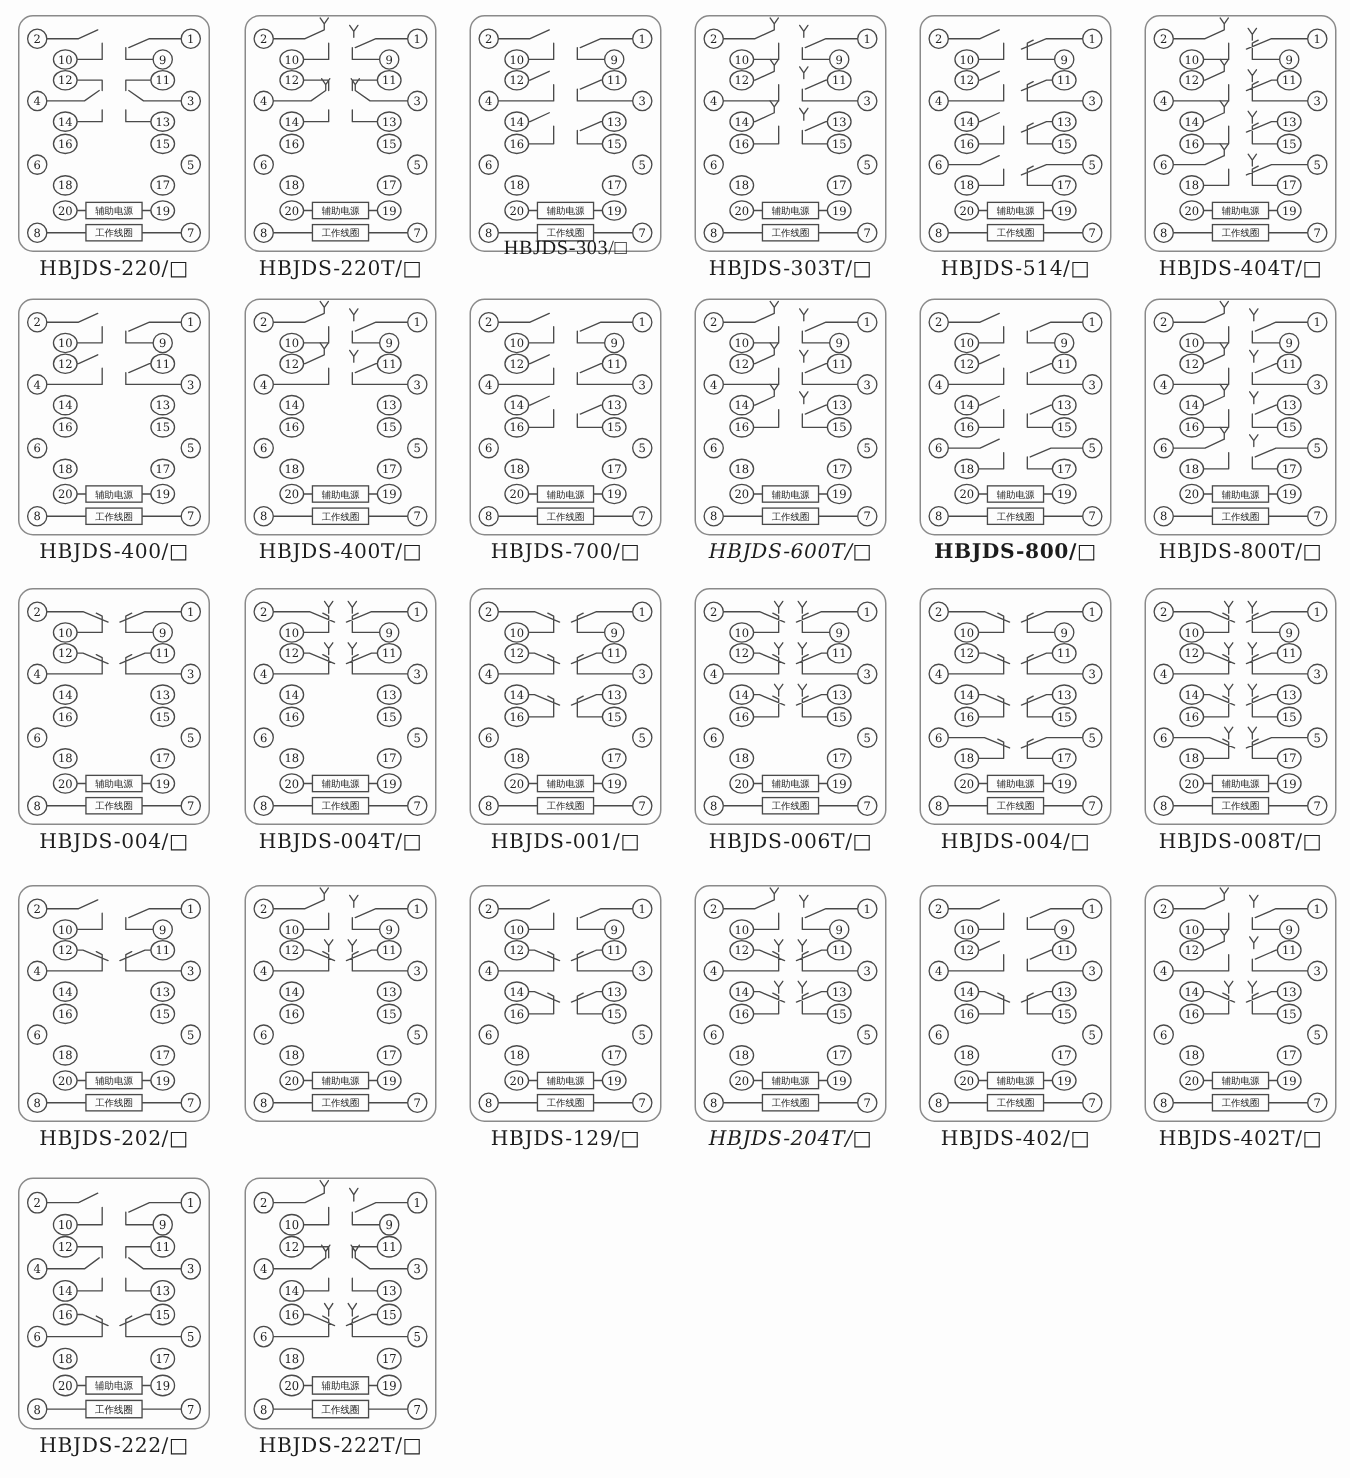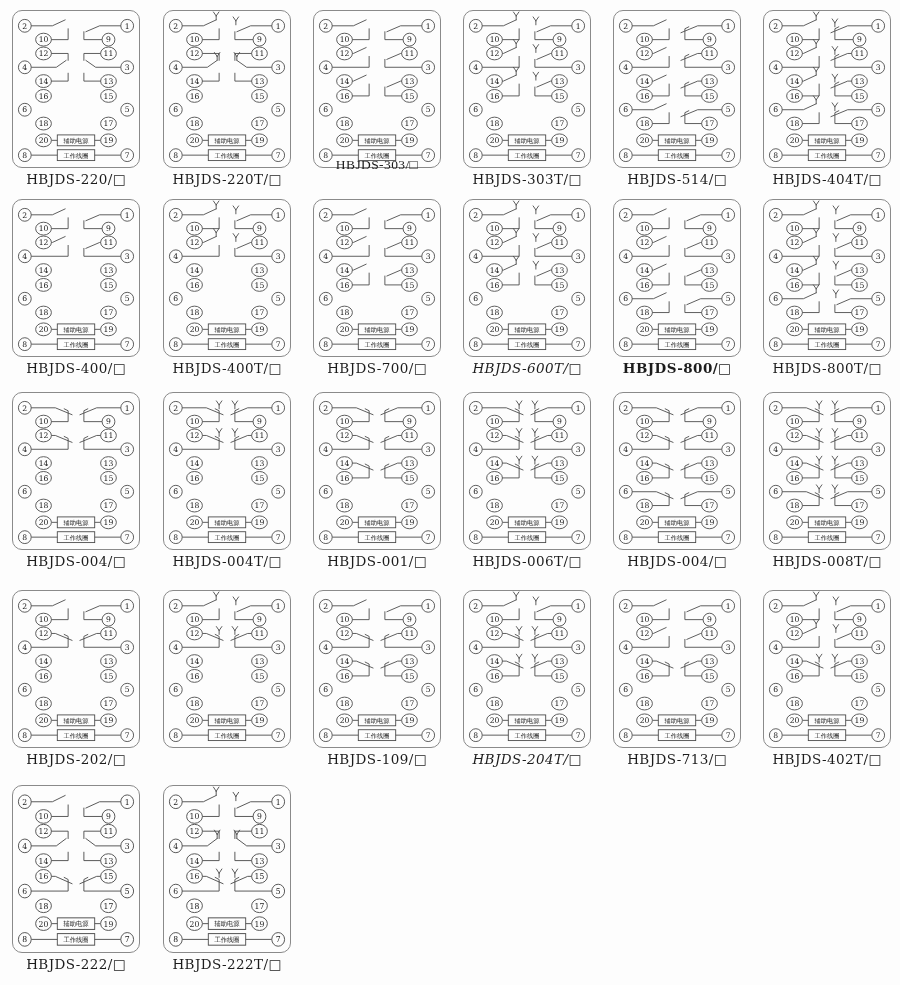--- a/index.html
+++ b/index.html
@@ -2121,21 +2121,21 @@
         <g>
           <ellipse cx="97" cy="131" rx="8" ry="6.5" fill="#fdfdfd" stroke="#4a4a4a" stroke-width="0.9"></ellipse>
           <text x="97" y="133.8" text-anchor="middle" font-size="7.8" fill="#222222" font-family="&quot;DejaVu Serif&quot;,serif">19</text>
         </g>
         <g>
           <ellipse cx="31" cy="131" rx="8" ry="6.5" fill="#fdfdfd" stroke="#4a4a4a" stroke-width="0.9"></ellipse>
           <text x="31" y="133.8" text-anchor="middle" font-size="7.8" fill="#222222" font-family="&quot;DejaVu Serif&quot;,serif">20</text>
         </g>
       </svg>
     </div>
-    <div class="caption" style="left: 292px; top: 751px;">HBJDS-109/□</div>
+    <div class="caption" style="left: 292px; top: 751px;">HBJDS-129/□</div>
     <div class="card" style="left: 463px; top: 590px; width: 128px; height: 158px;">
       <svg width="126" height="156" viewBox="0 0 128 158" preserveAspectRatio="none">
         <path d="M18.5,15H40L53,9M56,18V29H39M53,9V5M53,5L50.2,1M53,5L55.8,1" stroke="#4a4a4a" fill="none" stroke-width="0.9" stroke-linecap="round" stroke-linejoin="round"></path>
         <path d="M39,43H43L60,50M52,44L56,46V57H18.5M56,44V40M56,40L53.2,36M56,40L58.8,36" stroke="#4a4a4a" fill="none" stroke-width="0.9" stroke-linecap="round" stroke-linejoin="round"></path>
         <path d="M39,71H43L60,78M52,72L56,74V86H39M56,72V68M56,68L53.2,64M56,68L58.8,64" stroke="#4a4a4a" fill="none" stroke-width="0.9" stroke-linecap="round" stroke-linejoin="round"></path>
         <path d="M109.5,15H88L74,21M72,21V29H90.5M73,14V10M73,10L70.2,6M73,10L75.8,6" stroke="#4a4a4a" fill="none" stroke-width="0.9" stroke-linecap="round" stroke-linejoin="round"></path>
         <path d="M89,43H85L68,50M76,44L72,46V57H109.5M72,44V40M72,40L69.2,36M72,40L74.8,36" stroke="#4a4a4a" fill="none" stroke-width="0.9" stroke-linecap="round" stroke-linejoin="round"></path>
         <path d="M89,71H85L68,78M76,72L72,74V86H89M72,72V68M72,68L69.2,64M72,68L74.8,64" stroke="#4a4a4a" fill="none" stroke-width="0.9" stroke-linecap="round" stroke-linejoin="round"></path>
         <path d="M39,131H45M83,131H89M18.5,146H45M83,146H109.5" stroke="#4a4a4a" fill="none" stroke-width="0.9"></path>
         <g>
@@ -2321,21 +2321,21 @@
         <g>
           <ellipse cx="97" cy="131" rx="8" ry="6.5" fill="#fdfdfd" stroke="#4a4a4a" stroke-width="0.9"></ellipse>
           <text x="97" y="133.8" text-anchor="middle" font-size="7.8" fill="#222222" font-family="&quot;DejaVu Serif&quot;,serif">19</text>
         </g>
         <g>
           <ellipse cx="31" cy="131" rx="8" ry="6.5" fill="#fdfdfd" stroke="#4a4a4a" stroke-width="0.9"></ellipse>
           <text x="31" y="133.8" text-anchor="middle" font-size="7.8" fill="#222222" font-family="&quot;DejaVu Serif&quot;,serif">20</text>
         </g>
       </svg>
     </div>
-    <div class="caption" style="left: 592px; top: 751px;">HBJDS-713/□</div>
+    <div class="caption" style="left: 592px; top: 751px;">HBJDS-402/□</div>
     <div class="card" style="left: 763px; top: 590px; width: 128px; height: 158px;">
       <svg width="126" height="156" viewBox="0 0 128 158" preserveAspectRatio="none">
         <path d="M18.5,15H40L53,9M56,18V29H39M53,9V5M53,5L50.2,1M53,5L55.8,1" stroke="#4a4a4a" fill="none" stroke-width="0.9" stroke-linecap="round" stroke-linejoin="round"></path>
         <path d="M39,43H40L53,37M56,46V57H18.5M53,37V33M53,33L50.2,29M53,33L55.8,29" stroke="#4a4a4a" fill="none" stroke-width="0.9" stroke-linecap="round" stroke-linejoin="round"></path>
         <path d="M39,71H43L60,78M52,72L56,74V86H39M56,72V68M56,68L53.2,64M56,68L58.8,64" stroke="#4a4a4a" fill="none" stroke-width="0.9" stroke-linecap="round" stroke-linejoin="round"></path>
         <path d="M109.5,15H88L74,21M72,21V29H90.5M73,14V10M73,10L70.2,6M73,10L75.8,6" stroke="#4a4a4a" fill="none" stroke-width="0.9" stroke-linecap="round" stroke-linejoin="round"></path>
         <path d="M89,43H88L74,49M72,49V57H109.5M73,42V38M73,38L70.2,34M73,38L75.8,34" stroke="#4a4a4a" fill="none" stroke-width="0.9" stroke-linecap="round" stroke-linejoin="round"></path>
         <path d="M89,71H85L68,78M76,72L72,74V86H89M72,72V68M72,68L69.2,64M72,68L74.8,64" stroke="#4a4a4a" fill="none" stroke-width="0.9" stroke-linecap="round" stroke-linejoin="round"></path>
         <path d="M39,131H45M83,131H89M18.5,146H45M83,146H109.5" stroke="#4a4a4a" fill="none" stroke-width="0.9"></path>
         <g>

